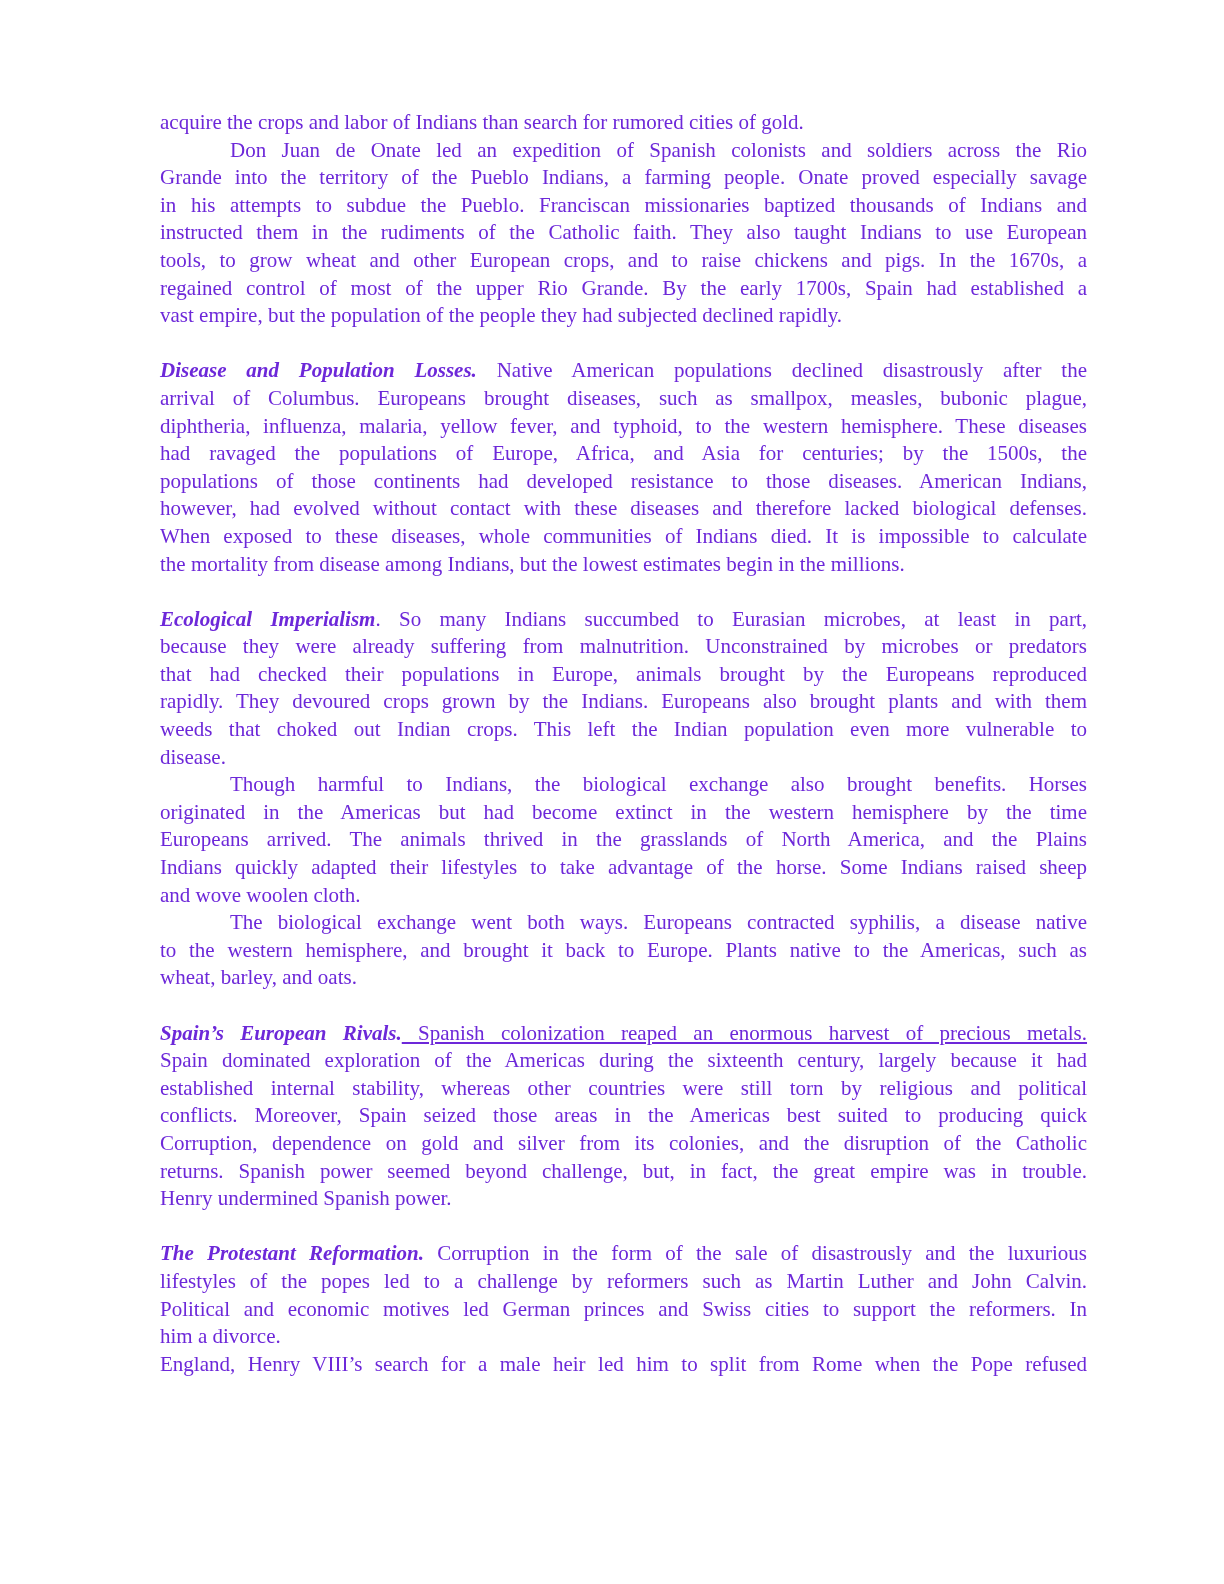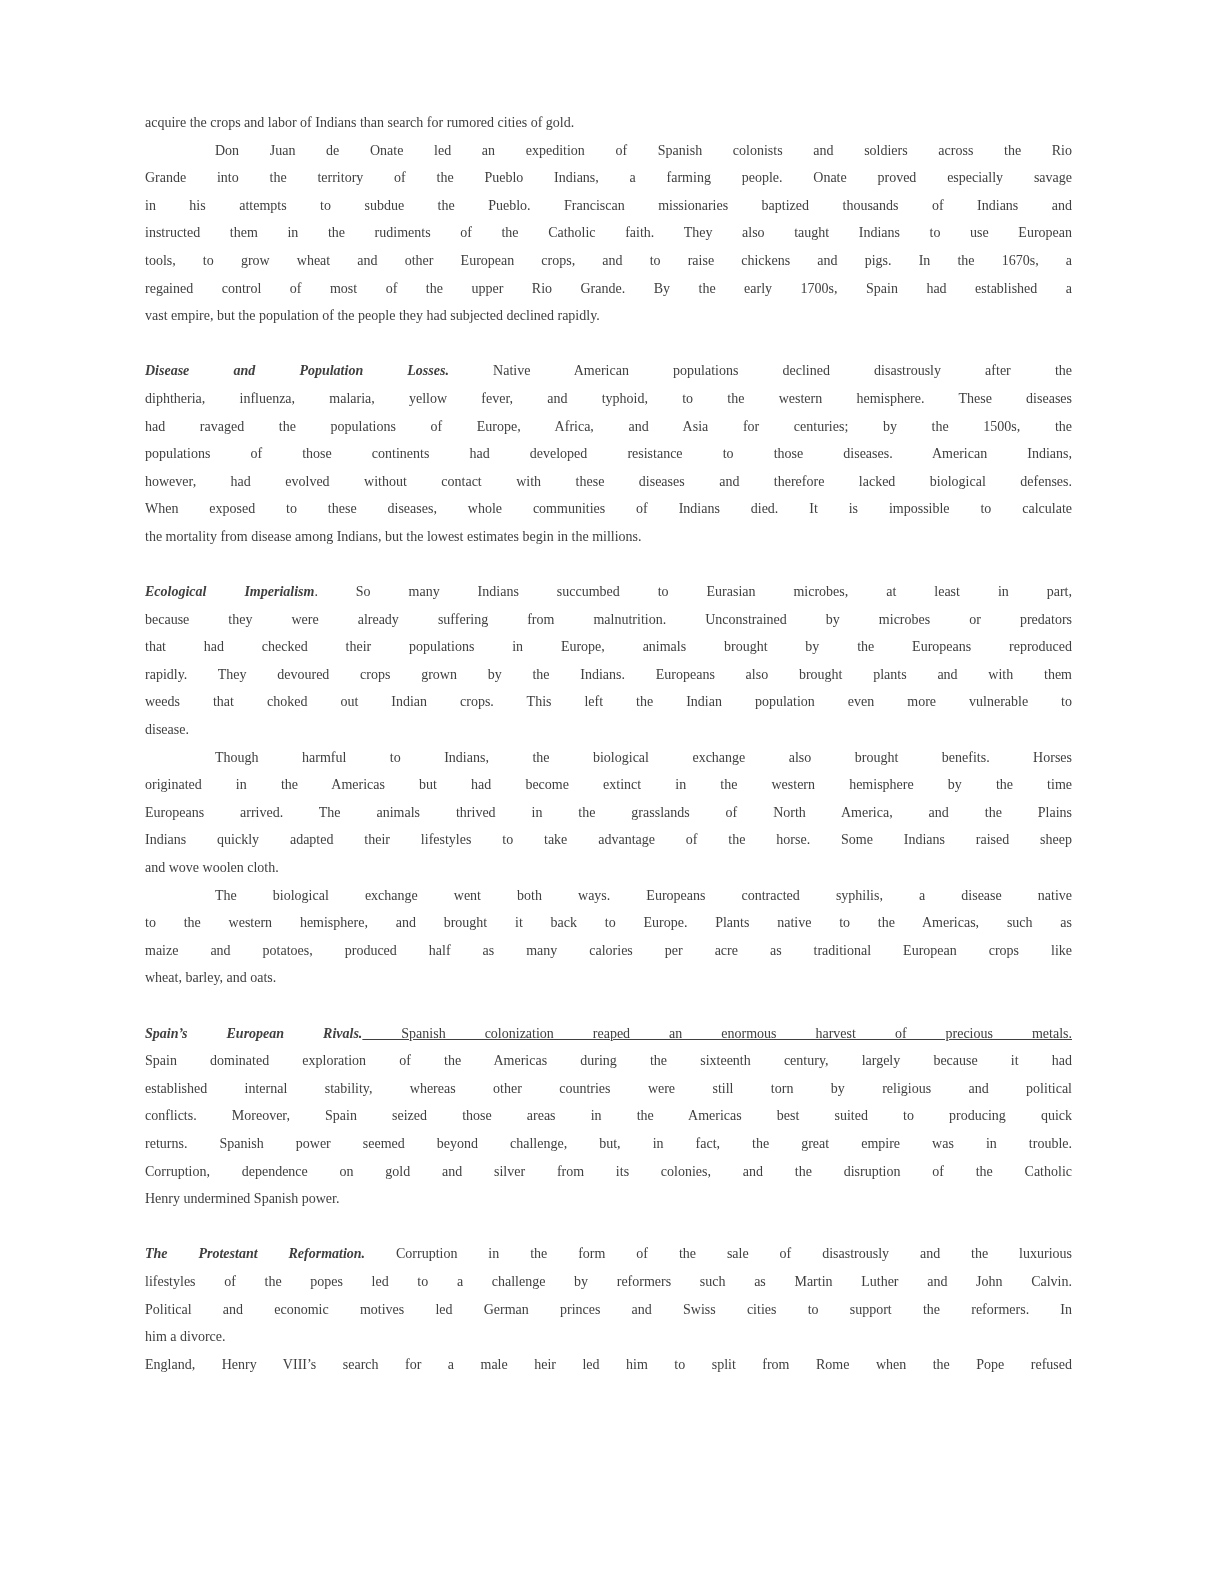--- a/index.html
+++ b/index.html
@@ -1,20 +1,20 @@
 <!DOCTYPE html>
 <html><head>
   <meta charset="utf-8">
   <style>
     html, body { margin: 0; padding: 0; background: #ffffff; }
     body { width: 1224px; height: 1584px; position: relative; overflow: hidden; }
     .page {
-      position: absolute; left: 145px; top: 109px; width: 927px;
-      font-family: "Liberation Serif", serif; font-size: 14px; line-height: 27.6px;
-      color: #404040;
+      position: absolute; left: 160px; top: 109px; width: 927px;
+      font-family: "Liberation Serif", serif; font-size: 21px; line-height: 27.6px;
+      color: #6d28d9;
     }
     .para { margin: 0; }
     .gap { height: 27.6px; }
     .line { display: block; text-align: justify; text-align-last: justify; white-space: nowrap; height: 27.6px; }
     .line.last { text-align-last: left; }
     .indent { padding-left: 70px; }
     .head { font-weight: bold; font-style: italic; }
   </style>
 </head>
 <body>
@@ -32,20 +32,21 @@
     <span class="line">instructed them in the rudiments of the Catholic faith. They also taught Indians to use European</span>
     <span class="line">tools, to grow wheat and other European crops, and to raise chickens and pigs. In the 1670s, a</span>
     <span class="line">regained control of most of the upper Rio Grande. By the early 1700s, Spain had established a</span>
     <span class="line last">vast empire, but the population of the people they had subjected declined rapidly.</span>
   </div>
 
   <div class="gap"></div>
 
   <div class="para">
     <span class="line"><span class="head" style="white-space: pre;">Disease and Population Losses.</span><span style="white-space: pre;"> Native American populations declined disastrously after the</span></span>
+    <span class="line">arrival of Columbus. Europeans brought diseases, such as smallpox, measles, bubonic plague,</span>
     <span class="line">diphtheria, influenza, malaria, yellow fever, and typhoid, to the western hemisphere. These diseases</span>
     <span class="line">had ravaged the populations of Europe, Africa, and Asia for centuries; by the 1500s, the</span>
     <span class="line">populations of those continents had developed resistance to those diseases. American Indians,</span>
     <span class="line">however, had evolved without contact with these diseases and therefore lacked biological defenses.</span>
     <span class="line">When exposed to these diseases, whole communities of Indians died. It is impossible to calculate</span>
     <span class="line last">the mortality from disease among Indians, but the lowest estimates begin in the millions.</span>
   </div>
 
   <div class="gap"></div>
 
@@ -62,33 +63,32 @@
     <span class="line indent">Though harmful to Indians, the biological exchange also brought benefits. Horses</span>
     <span class="line">originated in the Americas but had become extinct in the western hemisphere by the time</span>
     <span class="line">Europeans arrived. The animals thrived in the grasslands of North America, and the Plains</span>
     <span class="line">Indians quickly adapted their lifestyles to take advantage of the horse. Some Indians raised sheep</span>
     <span class="line last">and wove woolen cloth.</span>
   </div>
 
   <div class="para">
     <span class="line indent">The biological exchange went both ways. Europeans contracted syphilis, a disease native</span>
     <span class="line">to the western hemisphere, and brought it back to Europe. Plants native to the Americas, such as</span>
-    <span class="line">maize and potatoes, produced half as many calories per acre as traditional European crops like</span>
     <span class="line last">wheat, barley, and oats.</span>
   </div>
 
   <div class="gap"></div>
 
   <div class="para">
     <span class="line"><span class="head" style="white-space: pre;">Spain’s European Rivals.</span><span style="white-space: pre; text-decoration: underline;"> Spanish colonization reaped an enormous harvest of precious metals.</span></span>
     <span class="line">Spain dominated exploration of the Americas during the sixteenth century, largely because it had</span>
     <span class="line">established internal stability, whereas other countries were still torn by religious and political</span>
     <span class="line">conflicts. Moreover, Spain seized those areas in the Americas best suited to producing quick</span>
+    <span class="line">Corruption, dependence on gold and silver from its colonies, and the disruption of the Catholic</span>
     <span class="line">returns. Spanish power seemed beyond challenge, but, in fact, the great empire was in trouble.</span>
-    <span class="line">Corruption, dependence on gold and silver from its colonies, and the disruption of the Catholic</span>
     <span class="line last">Henry undermined Spanish power.</span>
   </div>
 
   <div class="gap"></div>
 
   <div class="para">
     <span class="line"><span class="head" style="white-space: pre; font-style: italic;">The Protestant Reformation.</span><span style="white-space: pre;"> Corruption in the form of the sale of disastrously and the luxurious</span></span>
     <span class="line">lifestyles of the popes led to a challenge by reformers such as Martin Luther and John Calvin.</span>
     <span class="line">Political and economic motives led German princes and Swiss cities to support the reformers. In</span>
     <span class="line last">him a divorce.</span>

